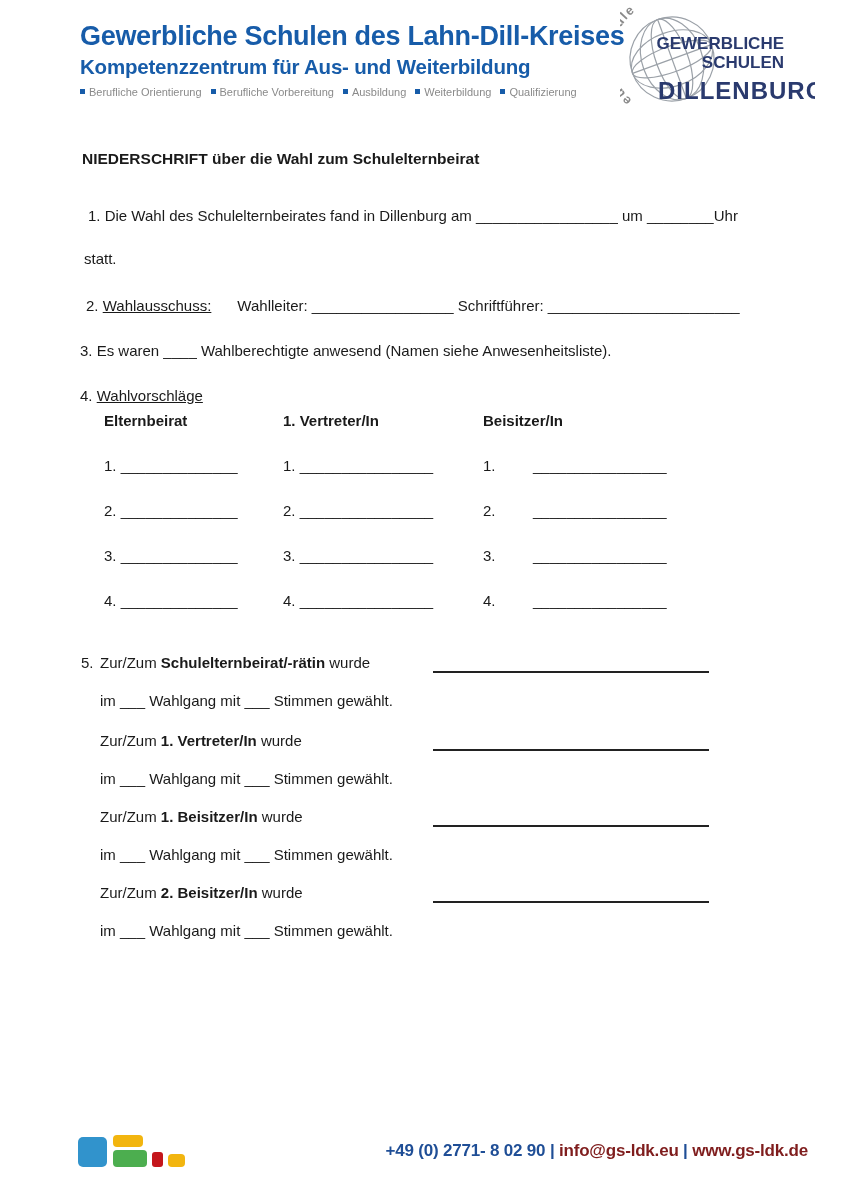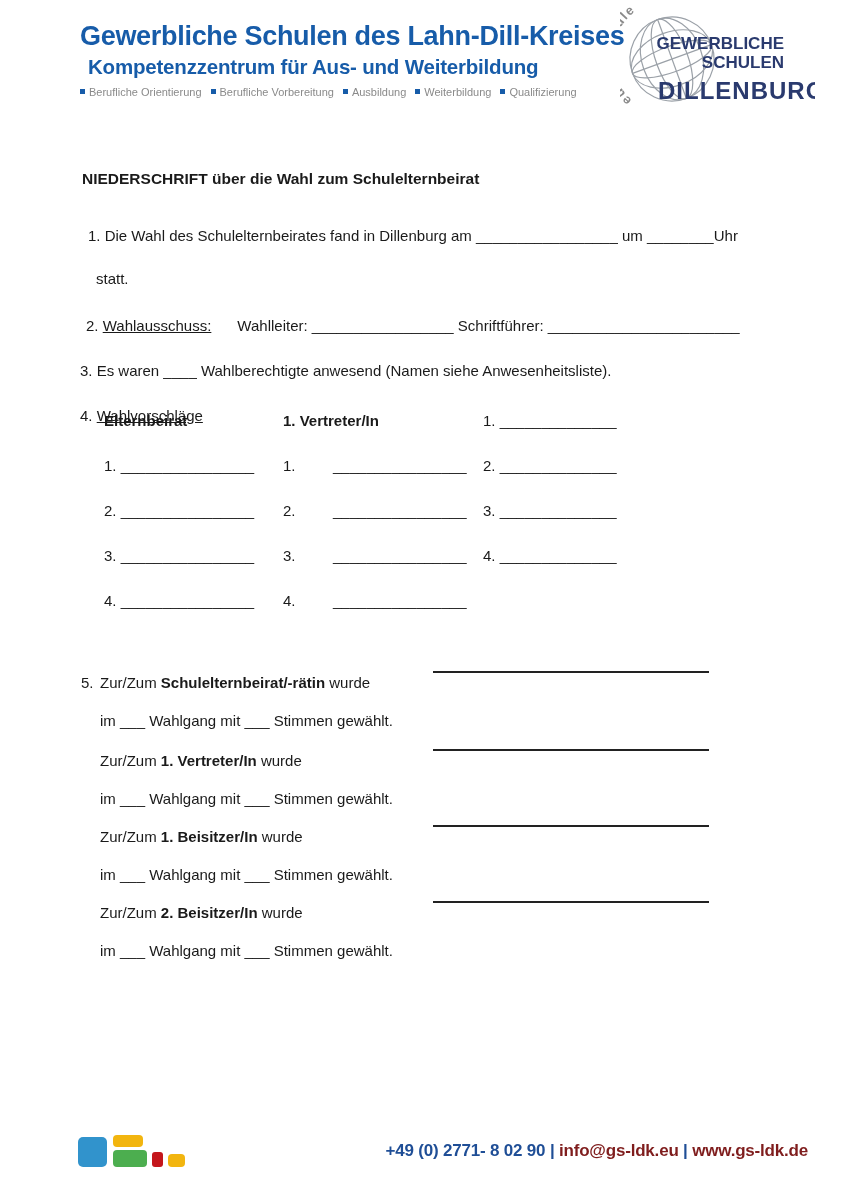--- a/index.html
+++ b/index.html
@@ -8,32 +8,32 @@
     width:848px;height:1198px;
     margin:0 auto;
     background:#ffffff;
     font-family:"Liberation Sans","DejaVu Sans",sans-serif;
     color:#1a1a1a;
     overflow:hidden;
   }
   
   .letterhead{position:absolute;left:80px;top:22px;}
   .school-name{font-size:27px;font-weight:bold;color:#175CA9;letter-spacing:-0.3px;line-height:1.1;}
-  .school-sub{font-size:20.5px;font-weight:bold;color:#175CA9;margin-top:3px;letter-spacing:-0.2px;margin-left:8px;}
+  .school-sub{font-size:20.5px;font-weight:bold;color:#175CA9;margin-top:3px;letter-spacing:-0.2px;}
   .tagline{margin-top:7px;font-size:11px;color:#8a8a8a;display:flex;align-items:flex-start;gap:9px;}
   .tag{display:flex;align-items:center;gap:4px;white-space:nowrap;}
   .sq{width:5px;height:5px;background:#175CA9;display:inline-block;}
   .logo-svg{position:absolute;left:620px;top:6px;}
   
-  .abs{position:absolute;font-size:15px;margin-top:20px;}
+  .abs{position:absolute;font-size:15px;}
   .bold{font-weight:bold;}
   .ul{text-decoration:underline;}
   .doc-title{left:82px;top:150px;font-weight:bold;font-size:15.5px;}
   .item1{left:88px;top:207px;}
-  .statt{left:96px;top:250px;}
+  .statt{left:84px;top:250px;}
   .item2{left:86px;top:297px;}
   .item2 .rest{margin-left:26px;}
   .item3{left:80px;top:342px;}
   .item4{left:80px;top:387px;}
   
   .wahl-table{
     position:absolute;left:104px;top:412px;
     display:grid;
     grid-template-columns:179px 200px 240px;
     grid-auto-rows:45px;
@@ -122,20 +122,21 @@
 
   <div class="abs item2"><span>2.</span> <span class="ul">Wahlausschuss:</span><span class="rest">Wahlleiter: _________________ Schriftführer: _______________________</span></div>
 
   <div class="abs item3">3. Es waren ____ Wahlberechtigte anwesend (Namen siehe Anwesenheitsliste).</div>
 
   <div class="abs item4"><span>4.</span> <span class="ul">Wahlvorschläge</span></div>
 
   <div class="wahl-table">
     <div class="hdr">Elternbeirat</div>
     <div class="hdr">1. Vertreter/In</div>
+    <div class="hdr">Beisitzer/In</div>
 
     <div class="cell">1. ______________</div>
     <div class="cell">1. ________________</div>
     <div class="cell">1.         ________________</div>
 
     <div class="cell">2. ______________</div>
     <div class="cell">2. ________________</div>
     <div class="cell">2.         ________________</div>
 
     <div class="cell">3. ______________</div>

